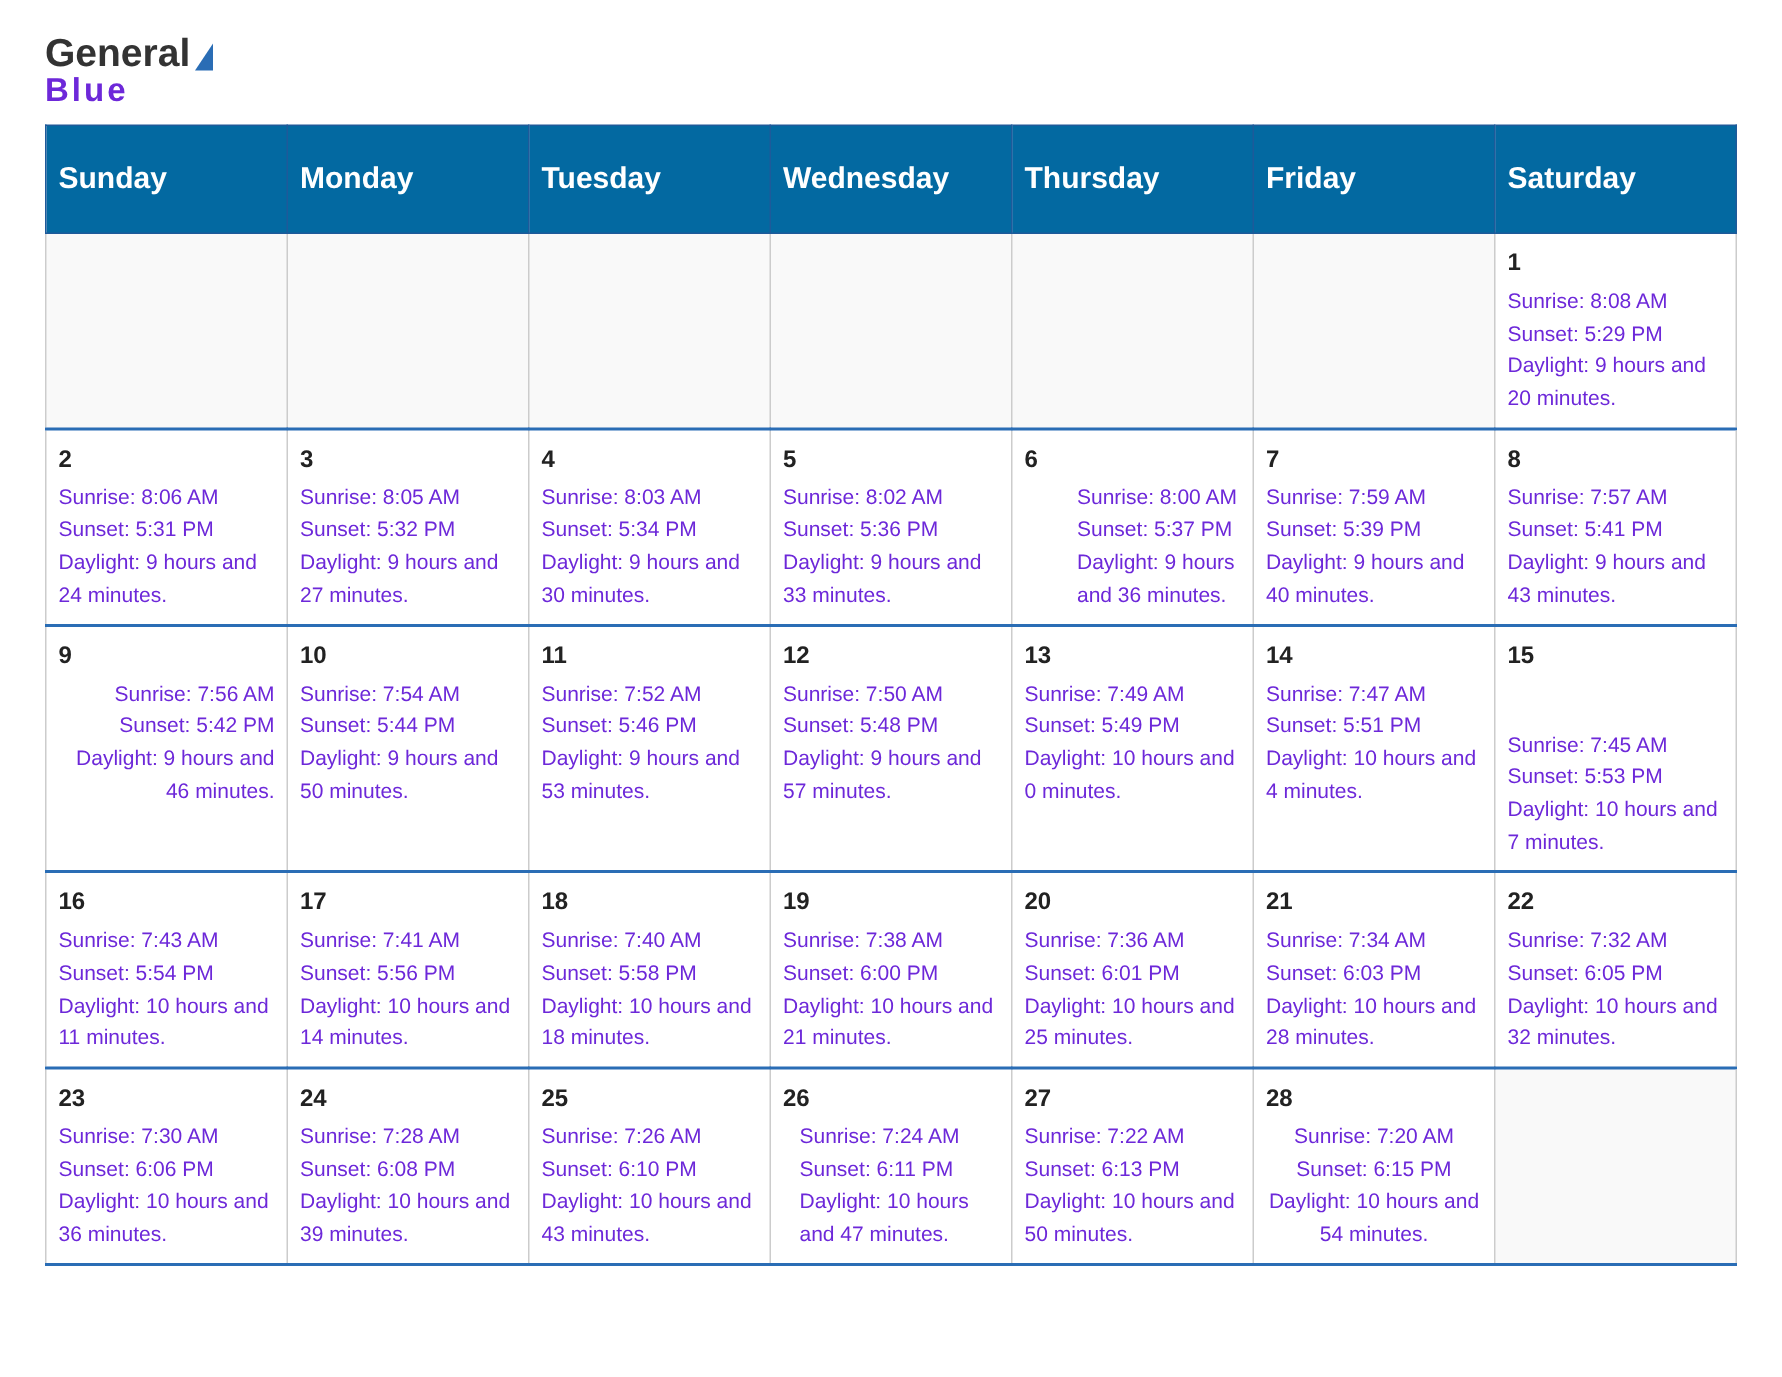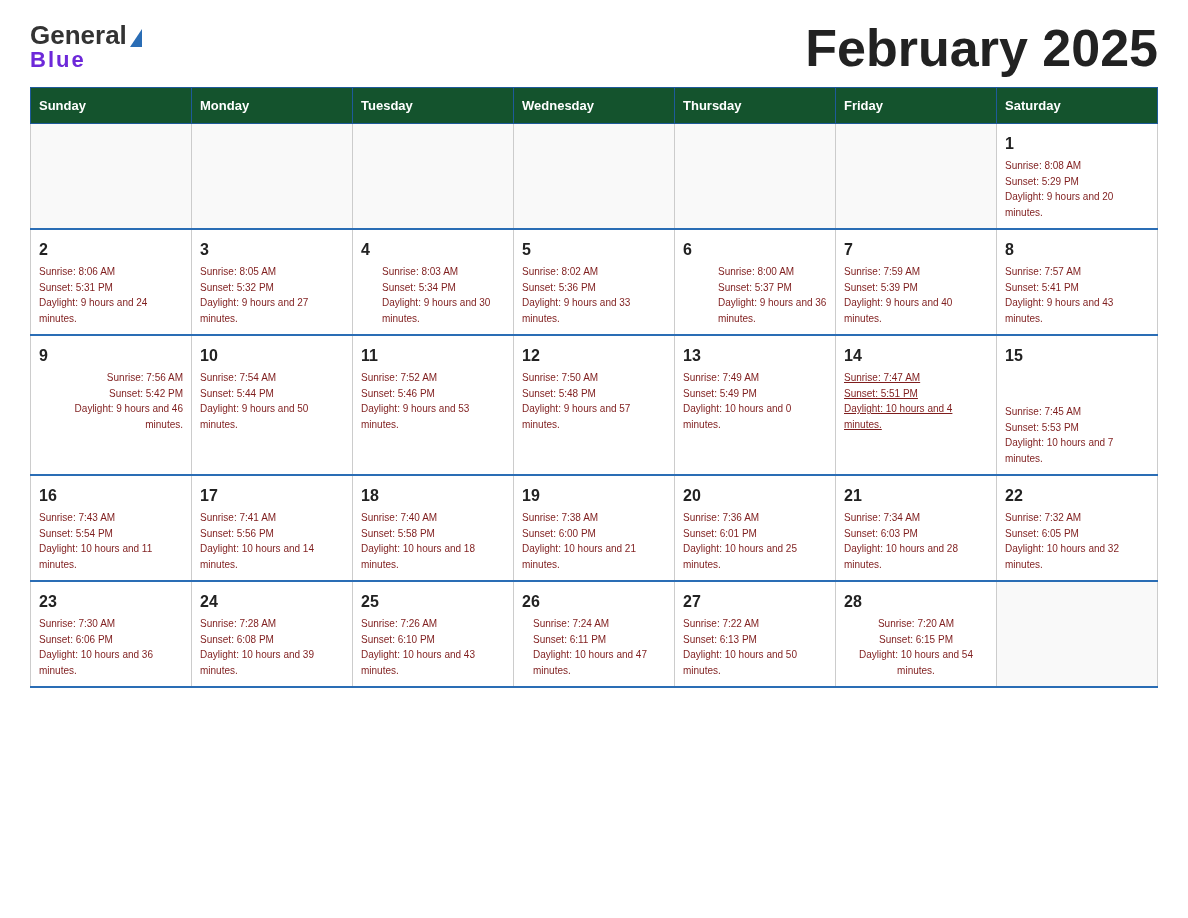--- a/index.html
+++ b/index.html
@@ -63,25 +63,25 @@
       font-size: 22px;
       color: #555;
       margin-top: 4px;
     }
     table {
       width: 100%;
       border-collapse: collapse;
       margin-top: 10px;
     }
     thead tr th {
-      background-color: #14532d;
+      background-color: #0369a1;
       color: #fff;
-      font-size: 13px;
-      font-weight: bold;
-      padding: 10px 8px;
+      font-size: 20px;
+      font-weight: bold;
+      padding: 24px 8px;
       text-align: left;
       border: 1px solid #1e5a9a;
     }
     tbody tr td {
       vertical-align: top;
       padding: 8px;
       border: 1px solid #ccc;
       width: calc(100% / 7);
       min-height: 110px;
       font-size: 13px;
@@ -92,42 +92,41 @@
       border-bottom: 2px solid #2a6db5;
     }
     .day-number {
       font-size: 16px;
       font-weight: bold;
       color: #222;
       display: block;
       margin-bottom: 2px;
     }
     .day-info {
-      color: #7f1d1d;
-      font-size: 10px;
+      color: #6d28d9;
+      font-size: 14px;
       line-height: 1.55;
     }
     .empty-cell {
       background: #f9f9f9;
     }
   </style>
 </head>
 <body>
 
 <div class="header">
   <div class="logo">
     <div class="logo-top">
       <span class="logo-text-general">General</span>
       <div class="logo-triangle"></div>
       <span class="logo-text-blue"></span>
     </div>
     <div class="logo-blue-line">Blue</div>
   </div>
   <div class="title-section">
-    <div class="calendar-title">February 2025</div>
   </div>
 </div>
 
 <table>
   <thead>
     <tr>
     <th>Sunday</th>
         <th>Monday</th>
         <th>Tuesday</th>
         <th>Wednesday</th>
@@ -159,21 +158,21 @@
 Daylight: 9 hours and 24 minutes.</div>
         </td>
         <td>
           <span class="day-number">3</span>
           <div class="day-info" style="white-space: pre-line;">Sunrise: 8:05 AM
 Sunset: 5:32 PM
 Daylight: 9 hours and 27 minutes.</div>
         </td>
         <td>
           <span class="day-number">4</span>
-          <div class="day-info" style="white-space: pre-line; margin-left: 21px;">Sunrise: 8:03 AM
+          <div class="day-info" style="white-space: pre-line;">Sunrise: 8:03 AM
 Sunset: 5:34 PM
 Daylight: 9 hours and 30 minutes.</div>
         </td>
         <td>
           <span class="day-number">5</span>
           <div class="day-info" style="white-space: pre-line;">Sunrise: 8:02 AM
 Sunset: 5:36 PM
 Daylight: 9 hours and 33 minutes.</div>
         </td>
         <td>
@@ -221,21 +220,21 @@
 Daylight: 9 hours and 57 minutes.</div>
         </td>
         <td>
           <span class="day-number">13</span>
           <div class="day-info" style="white-space: pre-line;">Sunrise: 7:49 AM
 Sunset: 5:49 PM
 Daylight: 10 hours and 0 minutes.</div>
         </td>
         <td>
           <span class="day-number">14</span>
-          <div class="day-info" style="white-space: pre-line; text-decoration: underline;">Sunrise: 7:47 AM
+          <div class="day-info" style="white-space: pre-line;">Sunrise: 7:47 AM
 Sunset: 5:51 PM
 Daylight: 10 hours and 4 minutes.</div>
         </td>
         <td>
           <span class="day-number">15</span>
           <div class="day-info" style="white-space: pre-line; margin-top: 36px;">Sunrise: 7:45 AM
 Sunset: 5:53 PM
 Daylight: 10 hours and 7 minutes.</div>
         </td>
       </tr>

